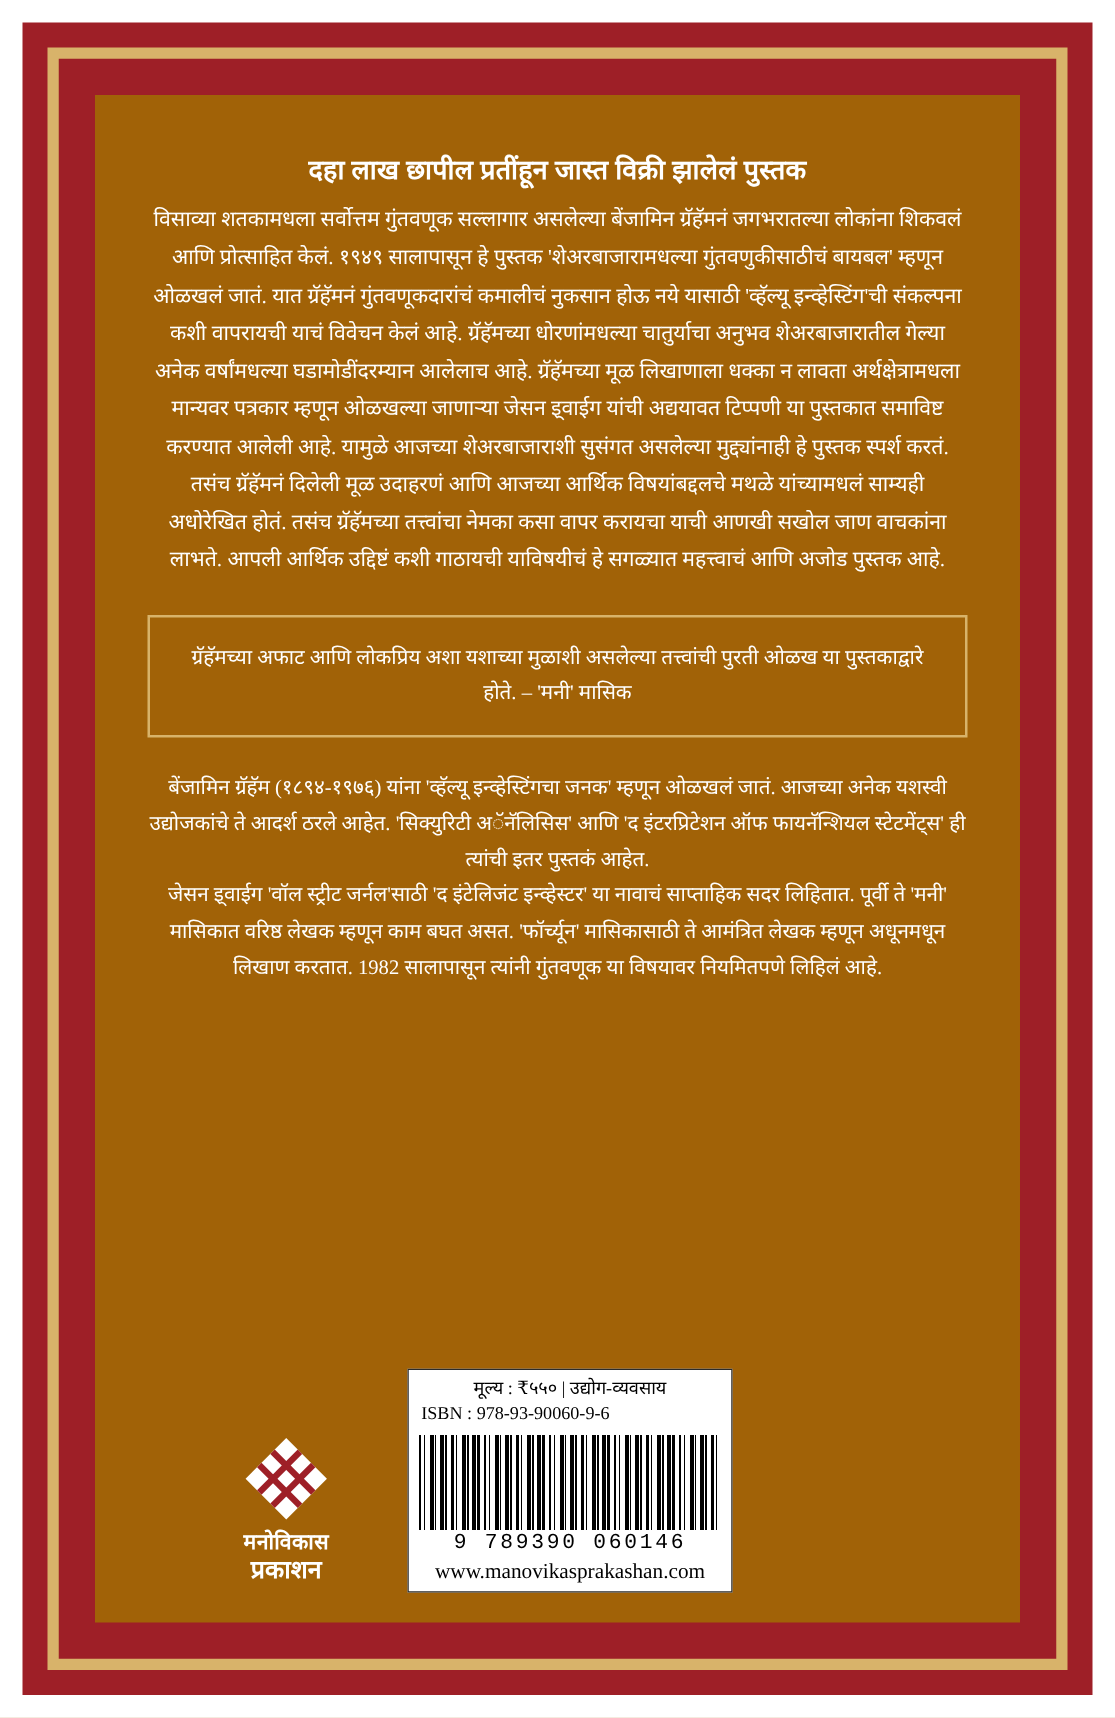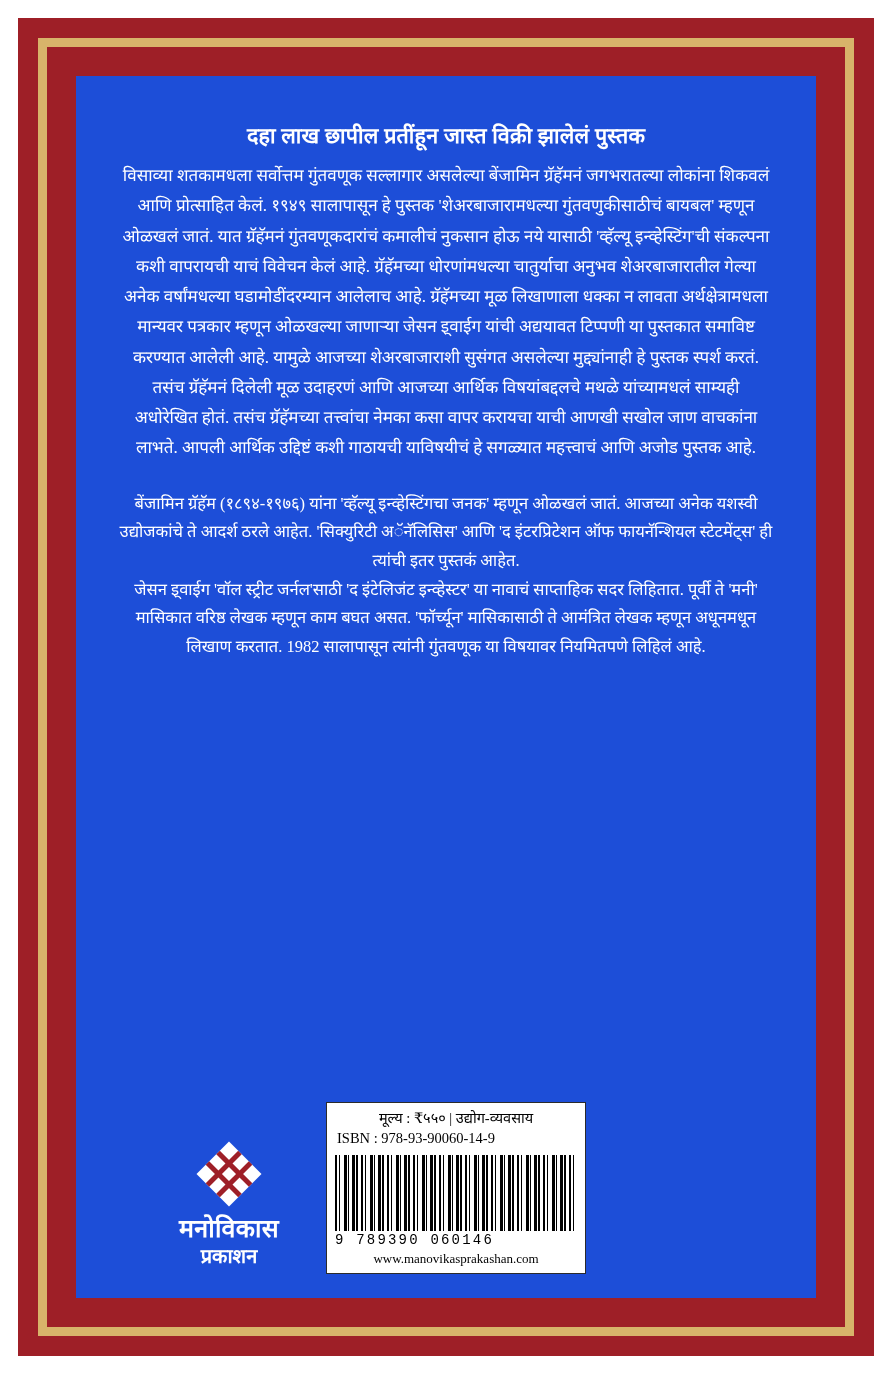--- a/index.html
+++ b/index.html
@@ -45,21 +45,21 @@
     box-sizing: border-box;
   }
 
   
   .inner-panel {
     position: absolute;
     left: 29px;
     top: 29px;
     right: 29px;
     bottom: 29px;
-    background: #1d4ed8;
+    background: #a16207;
     box-sizing: border-box;
     padding: 0;
     overflow: hidden;
   }
 
   .content {
     position: absolute;
     left: 0;
     top: 0;
     right: 0;
@@ -164,21 +164,21 @@
     position: absolute;
     background: #9e1f27;
     display: block;
   }
   .logo-mark .hash i.v1 { left: 13px; top: 0; width: 5px; height: 46px; }
   .logo-mark .hash i.v2 { left: 28px; top: 0; width: 5px; height: 46px; }
   .logo-mark .hash i.h1 { top: 13px; left: 0; height: 5px; width: 46px; }
   .logo-mark .hash i.h2 { top: 28px; left: 0; height: 5px; width: 46px; }
 
   .pub-name {
-    font-size: 25px;
+    font-size: 17px;
     font-weight: bold;
     line-height: 1.15;
     letter-spacing: 0.3px;
   }
   .pub-sub {
     font-size: 20px;
     font-weight: bold;
     line-height: 1.2;
     margin-top: 0;
   }
@@ -217,27 +217,28 @@
       #000 0px, #000 2px, #fff 2px, #fff 4px,
       #000 4px, #000 5px, #fff 5px, #fff 9px,
       #000 9px, #000 12px, #fff 12px, #fff 13px,
       #000 13px, #000 14px, #fff 14px, #fff 17px,
       #000 17px, #000 20px, #fff 20px, #fff 21px,
       #000 21px, #000 23px, #fff 23px, #fff 26px
     );
   }
   .barcode-digits {
     font-family: "Liberation Mono", "DejaVu Sans Mono", monospace;
-    font-size: 14px;
+    font-size: 17px;
     letter-spacing: 2.2px;
+    text-align: center;
     margin-top: 1px;
     color: #000;
   }
   .site-line {
-    font-size: 13px;
+    font-size: 17px;
     text-align: center;
     margin-top: 3px;
     color: #000;
     font-family: "Liberation Serif", serif;
   }
 </style>
 </head>
 <body>
 
 <div class="page">
@@ -246,20 +247,23 @@
       <div class="inner-panel">
         <div class="content">
 
           <h1 class="headline">दहा लाख छापील प्रतींहून जास्त विक्री झालेलं पुस्तक</h1>
 
 
           <div class="body-copy">
             <p>विसाव्या शतकामधला सर्वोत्तम गुंतवणूक सल्लागार असलेल्या बेंजामिन ग्रॅहॅमनं जगभरातल्या लोकांना शिकवलं आणि प्रोत्साहित केलं. १९४९ सालापासून हे पुस्तक 'शेअरबाजारामधल्या गुंतवणुकीसाठीचं बायबल' म्हणून ओळखलं जातं. यात ग्रॅहॅमनं गुंतवणूकदारांचं कमालीचं नुकसान होऊ नये यासाठी 'व्हॅल्यू इन्व्हेस्टिंग'ची संकल्पना कशी वापरायची याचं विवेचन केलं आहे. ग्रॅहॅमच्या धोरणांमधल्या चातुर्याचा अनुभव शेअरबाजारातील गेल्या अनेक वर्षांमधल्या घडामोडींदरम्यान आलेलाच आहे. ग्रॅहॅमच्या मूळ लिखाणाला धक्का न लावता अर्थक्षेत्रामधला मान्यवर पत्रकार म्हणून ओळखल्या जाणाऱ्या जेसन इ्वाईग यांची अद्ययावत टिप्पणी या पुस्तकात समाविष्ट करण्यात आलेली आहे. यामुळे आजच्या शेअरबाजाराशी सुसंगत असलेल्या मुद्द्यांनाही हे पुस्तक स्पर्श करतं. तसंच ग्रॅहॅमनं दिलेली मूळ उदाहरणं आणि आजच्या आर्थिक विषयांबद्दलचे मथळे यांच्यामधलं साम्यही अधोरेखित होतं. तसंच ग्रॅहॅमच्या तत्त्वांचा नेमका कसा वापर करायचा याची आणखी सखोल जाण वाचकांना लाभते. आपली आर्थिक उद्दिष्टं कशी गाठायची याविषयीचं हे सगळ्यात महत्त्वाचं आणि अजोड पुस्तक आहे.</p>
           </div>
 
+          <div class="quote-box">
+            <p>ग्रॅहॅमच्या अफाट आणि लोकप्रिय अशा यशाच्या मुळाशी असलेल्या तत्त्वांची पुरती ओळख या पुस्तकाद्वारे होते. – 'मनी' मासिक</p>
+          </div>
 
           <div class="bio">
             <p>बेंजामिन ग्रॅहॅम (१८९४-१९७६) यांना 'व्हॅल्यू इन्व्हेस्टिंगचा जनक' म्हणून ओळखलं जातं. आजच्या अनेक यशस्वी उद्योजकांचे ते आदर्श ठरले आहेत. 'सिक्युरिटी अॅनॅलिसिस' आणि 'द इंटरप्रिटेशन ऑफ फायनॅन्शियल स्टेटमेंट्स' ही त्यांची इतर पुस्तकं आहेत.</p>
             <p>जेसन इ्वाईग 'वॉल स्ट्रीट जर्नल'साठी 'द इंटेलिजंट इन्व्हेस्टर' या नावाचं साप्ताहिक सदर लिहितात. पूर्वी ते 'मनी' मासिकात वरिष्ठ लेखक म्हणून काम बघत असत. 'फॉर्च्यून' मासिकासाठी ते आमंत्रित लेखक म्हणून अधूनमधून लिखाण करतात. 1982 सालापासून त्यांनी गुंतवणूक या विषयावर नियमितपणे लिहिलं आहे.</p>
           </div>
 
         </div>
 
         <div class="bottom-area">
 
@@ -272,21 +276,21 @@
                   <i class="h1"></i>
                   <i class="h2"></i>
               </span>
             </div>
             <div class="pub-name">मनोविकास</div>
             <div class="pub-sub">प्रकाशन</div>
           </div>
 
           <div class="barcode-block">
             <div class="price-line">मूल्य : ₹५५० | उद्योग-व्यवसाय</div>
-            <div class="isbn-line">ISBN : 978-93-90060-14-9</div>
+            <div class="isbn-line">ISBN : 978-93-90060-9-6</div>
             <div class="barcode"></div>
             <div class="barcode-digits">9 789390 060146</div>
             <div class="site-line">www.manovikasprakashan.com</div>
           </div>
 
         </div>
       </div>
     </div>
   </div>
 </div>

